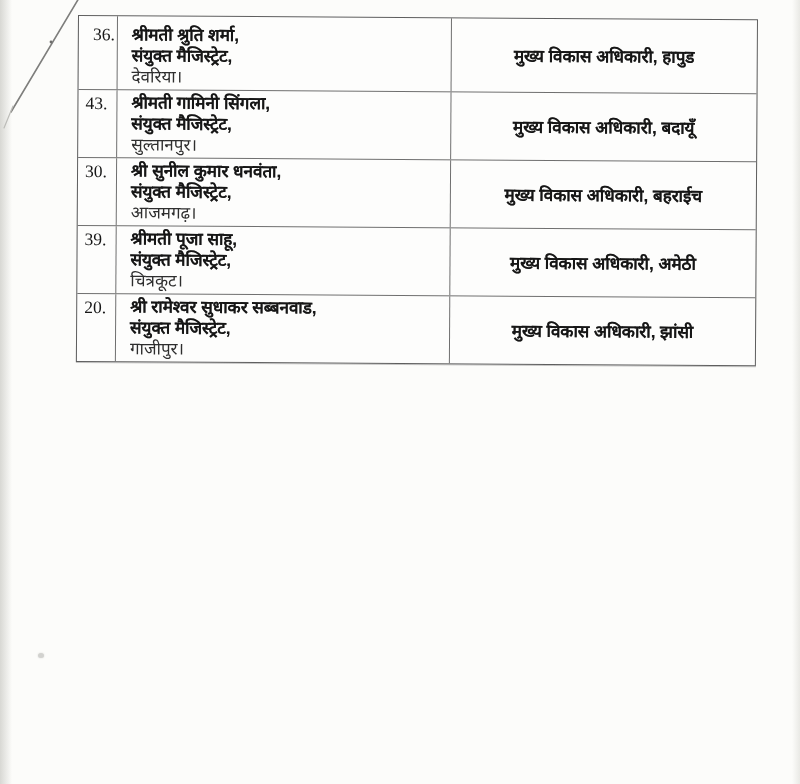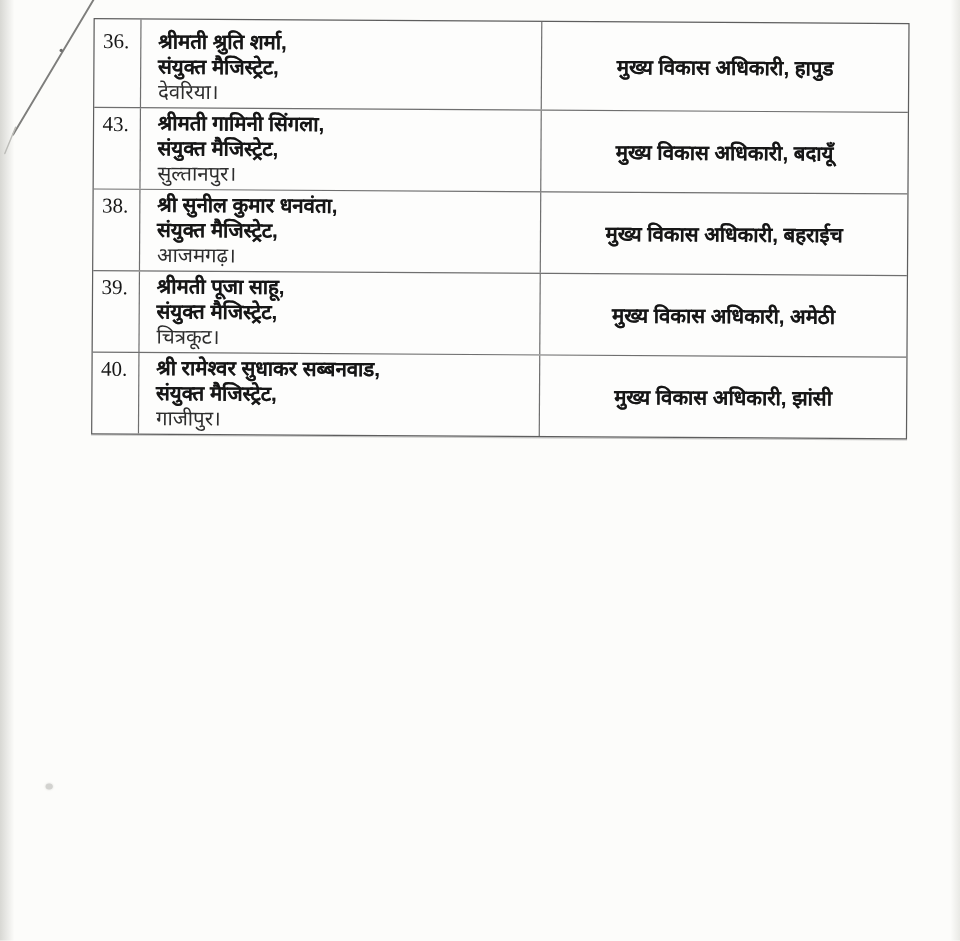--- a/index.html
+++ b/index.html
@@ -65,21 +65,21 @@
   .trow:nth-child(4) { min-height: 66px; }
   .trow:nth-child(5) { min-height: 63px; }
 
   .cell-sno {
     border-right: 1px solid #6f6f6f;
     padding: 3px 2px 0 7px;
     font-family: "Liberation Serif", serif;
     font-size: 17.5px;
     color: #171717;
   }
-  .trow:nth-child(1) .cell-sno { padding-top: 8px; }
+  .trow:nth-child(1) .cell-sno { padding-top: 8px; text-align: right; }
 
   .cell-name {
     border-right: 1px solid #6f6f6f;
     padding: 2px 6px 2px 14px;
     font-size: 17px;
     line-height: 21px;
   }
   .trow:nth-child(1) .cell-name { padding-top: 8px; }
 
   .name-line-1, .name-line-2 {
@@ -134,41 +134,41 @@
     <div class="cell-sno">43.</div>
     <div class="cell-name">
       <div class="name-line-1">श्रीमती गामिनी सिंगला,</div>
       <div class="name-line-2">संयुक्त मैजिस्ट्रेट,</div>
       <div class="name-line-3">सुल्तानपुर।</div>
     </div>
     <div class="cell-post">मुख्य विकास अधिकारी, बदायूँ</div>
   </div>
 
   <div class="trow">
-    <div class="cell-sno">38.</div>
+    <div class="cell-sno">30.</div>
     <div class="cell-name">
       <div class="name-line-1">श्री सुनील कुमार धनवंता,</div>
       <div class="name-line-2">संयुक्त मैजिस्ट्रेट,</div>
       <div class="name-line-3">आजमगढ़।</div>
     </div>
     <div class="cell-post">मुख्य विकास अधिकारी, बहराईच</div>
   </div>
 
   <div class="trow">
     <div class="cell-sno">39.</div>
     <div class="cell-name">
       <div class="name-line-1">श्रीमती पूजा साहू,</div>
       <div class="name-line-2">संयुक्त मैजिस्ट्रेट,</div>
       <div class="name-line-3">चित्रकूट।</div>
     </div>
     <div class="cell-post">मुख्य विकास अधिकारी, अमेठी</div>
   </div>
 
   <div class="trow">
-    <div class="cell-sno">40.</div>
+    <div class="cell-sno">20.</div>
     <div class="cell-name">
       <div class="name-line-1">श्री रामेश्वर सुधाकर सब्बनवाड,</div>
       <div class="name-line-2">संयुक्त मैजिस्ट्रेट,</div>
       <div class="name-line-3">गाजीपुर।</div>
     </div>
     <div class="cell-post">मुख्य विकास अधिकारी, झांसी</div>
   </div>
 
 </div>
 

